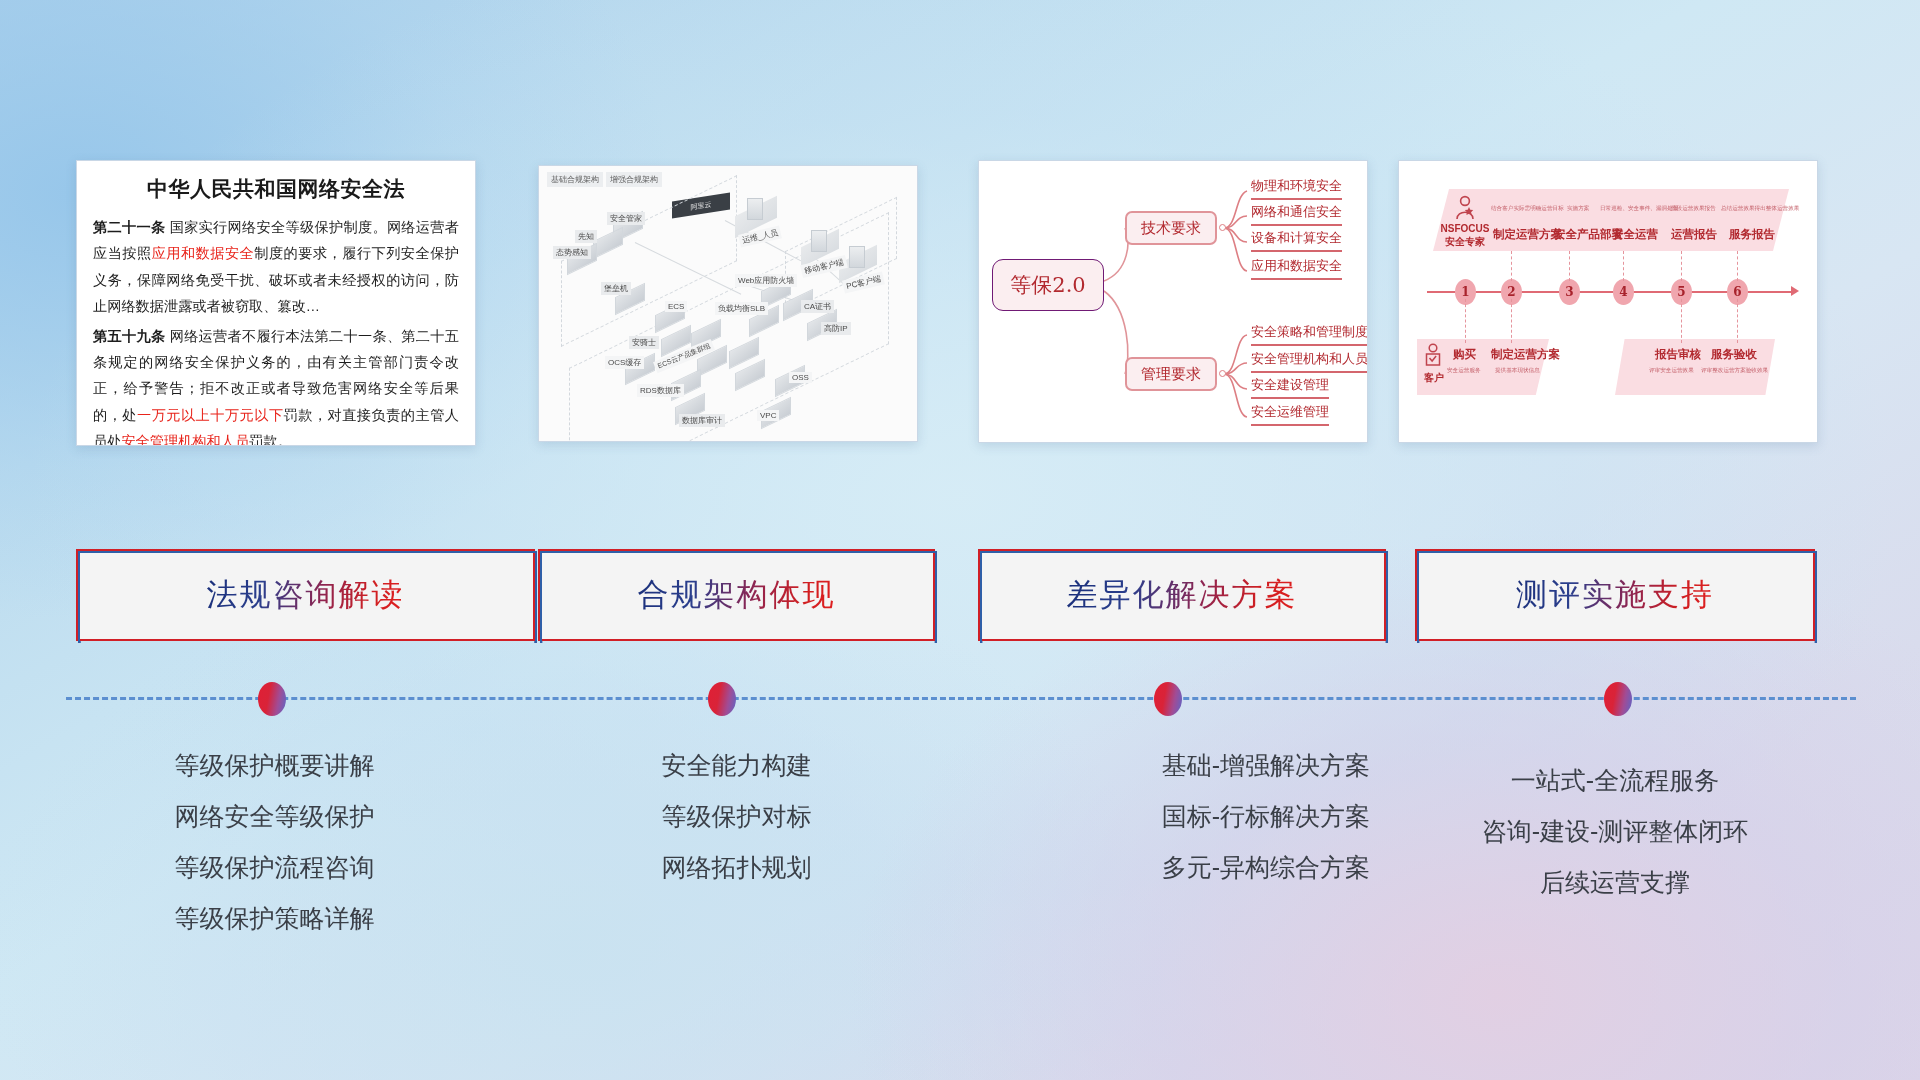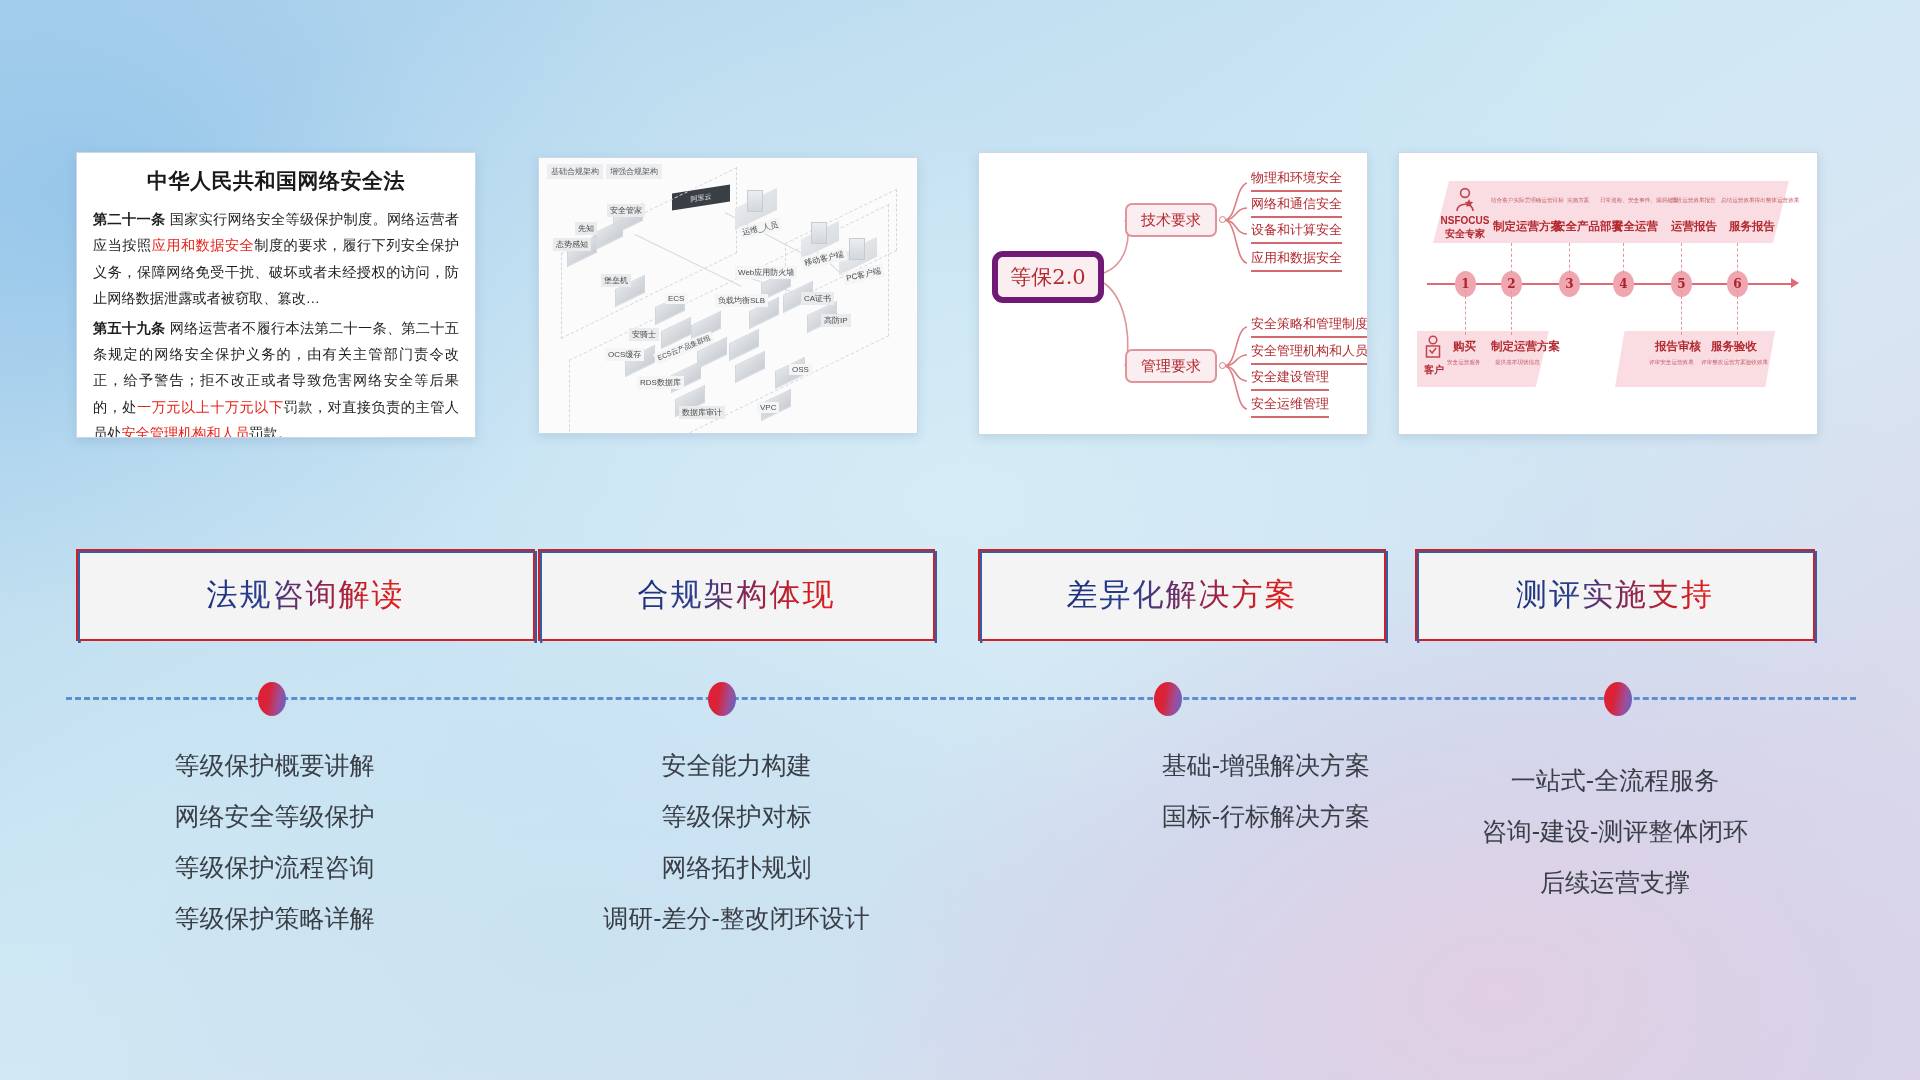--- a/index.html
+++ b/index.html
@@ -9,21 +9,21 @@
     position: relative;
     background:
       radial-gradient(ellipse 900px 640px at 78% 92%, rgba(226,206,226,0.90) 0%, rgba(214,206,232,0.55) 38%, rgba(200,214,238,0.0) 72%),
       radial-gradient(ellipse 760px 520px at 30% 88%, rgba(200,226,240,0.85) 0%, rgba(196,222,240,0.35) 45%, rgba(190,218,238,0.0) 78%),
       radial-gradient(ellipse 1100px 700px at 50% 46%, rgba(214,236,246,0.95) 0%, rgba(198,226,243,0.40) 55%, rgba(180,214,238,0.0) 85%),
       radial-gradient(ellipse 700px 500px at 4% 18%, rgba(150,198,234,0.95) 0%, rgba(163,206,237,0.35) 55%, rgba(170,210,238,0.0) 85%),
       linear-gradient(150deg, #a9cfeb 0%, #bcdcef 22%, #cfe8f4 45%, #d8e6f3 62%, #d9dced 80%, #dcd6e9 100%);
   }
 
   
-  .cards { position: absolute; top: 0; left: 0; width: 1920px; height: 470px; padding-left: 48px; }
+  .cards { position: absolute; top: 8px; left: 0; width: 1920px; height: 470px; padding-left: 48px; }
 
   .card {
     position: absolute;
     background: #ffffff;
     border: 1px solid #c9d7e6;
     box-shadow: 0 3px 10px rgba(70,110,150,0.18);
     overflow: hidden;
   }
 
   
@@ -53,21 +53,21 @@
      transform: skewY(-26deg) ; border: 1px solid #d2d7dc; }
   .plate { position:absolute; background: linear-gradient(160deg,#e8eaec,#d9dde1); transform: skewY(-26deg); }
   .srv { position:absolute; width:16px; height:22px; background:linear-gradient(180deg,#eceef0,#d2d7dc); border:1px solid #c6ccd2;}
   .zone { position:absolute; border:1px dashed #d3d8dd; transform: skewY(-26deg); }
   .lnk { position:absolute; background:#d6dade; height:1px; transform-origin: left center; }
 
   
   #card-mind { left: 978px; top: 152px; width: 390px; height: 283px; }
   .mm-root {
     position: absolute; left: 13px; top: 98px; width: 112px; height: 52px;
-    border: 6px solid #701a75; border-radius: 11px; background: #fbeef0;
+    border: 1px solid #701a75; border-radius: 11px; background: #fbeef0;
     display: flex; align-items: center; justify-content: center;
     font-size: 21px; color: #b2292f; font-family: "DejaVu Serif", serif;
   }
   .mm-node {
     position: absolute; width: 92px; height: 34px; border: 2px solid #e09499; border-radius: 7px;
     background: #fbeef0; display: flex; align-items: center; justify-content: center;
     font-size: 15px; color: #b2292f; font-family: "DejaVu Serif", serif;
   }
   #mm-tech { left: 146px; top: 50px; }
   #mm-mgmt { left: 146px; top: 196px; }
@@ -329,23 +329,23 @@
 <div class="col" style="left:76px; width:397px;">
   <div class="col-line">等级保护概要讲解</div>
   <div class="col-line">网络安全等级保护</div>
   <div class="col-line">等级保护流程咨询</div>
   <div class="col-line">等级保护策略详解</div>
 </div>
 <div class="col" style="left:538px; width:397px;">
   <div class="col-line">安全能力构建</div>
   <div class="col-line">等级保护对标</div>
   <div class="col-line">网络拓扑规划</div>
-  <div class="col-line">调研-差分-整改闭环设计</div>
 </div>
 <div class="col" style="left:978px; width:392px;text-align:right;">
   <div class="col-line">基础-增强解决方案</div>
   <div class="col-line">国标-行标解决方案</div>
+  <div class="col-line">多元-异构综合方案</div>
 </div>
 <div class="col" style="left:1415px; top:755px; width:400px;">
   <div class="col-line">一站式-全流程服务</div>
   <div class="col-line">咨询-建设-测评整体闭环</div>
   <div class="col-line">后续运营支撑</div>
 </div>
 
 </body></html>

